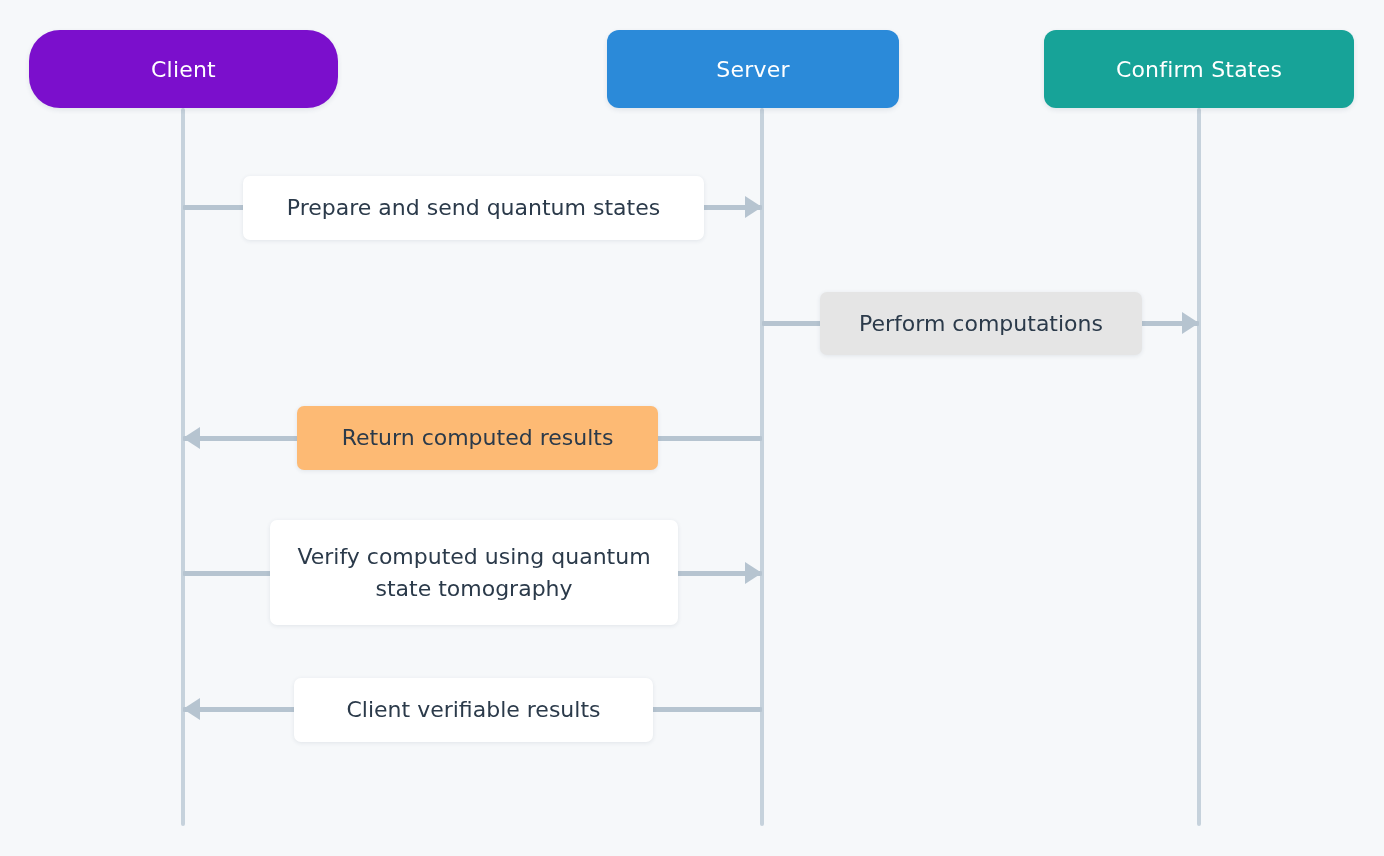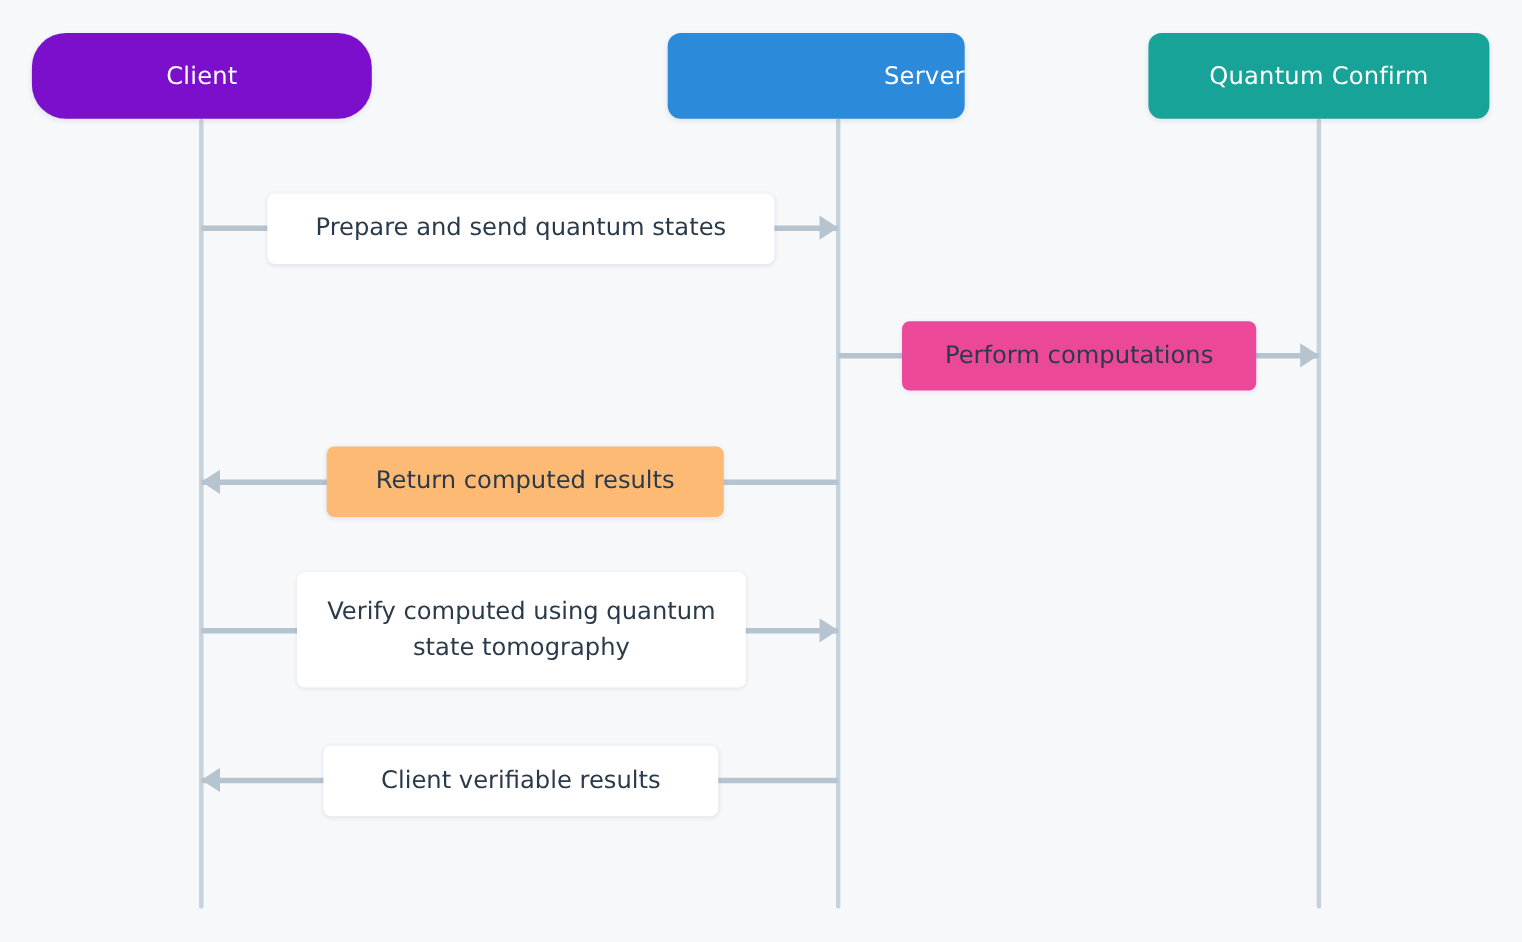--- a/index.html
+++ b/index.html
@@ -77,26 +77,26 @@
     <div class="arrow-head right" style="top: 196px; left: 745px; border-left-color: rgb(182, 196, 208);"></div>
     <div class="msg-line" style="left: 762px; width: 437px; top: 321px; background: rgb(182, 196, 208);"></div>
     <div class="arrow-head right" style="top: 312px; left: 1182px; border-left-color: rgb(182, 196, 208);"></div>
     <div class="msg-line" style="left: 183px; width: 579px; top: 436px; background: rgb(182, 196, 208);"></div>
     <div class="arrow-head left" style="top: 427px; left: 183px; border-right-color: rgb(182, 196, 208);"></div>
     <div class="msg-line" style="left: 183px; width: 579px; top: 571px; background: rgb(182, 196, 208);"></div>
     <div class="arrow-head right" style="top: 562px; left: 745px; border-left-color: rgb(182, 196, 208);"></div>
     <div class="msg-line" style="left: 183px; width: 579px; top: 707px; background: rgb(182, 196, 208);"></div>
     <div class="arrow-head left" style="top: 698px; left: 183px; border-right-color: rgb(182, 196, 208);"></div>
     <div class="msg-label" style="left: 243px; top: 176px; width: 461px; height: 64px; background: rgb(255, 255, 255); color: rgb(43, 58, 74);">Prepare and send quantum states</div>
-    <div class="msg-label" style="left: 820px; top: 292px; width: 322px; height: 63px; background: #ec4899; color: rgb(43, 58, 74);">Perform computations</div>
+    <div class="msg-label" style="left: 820px; top: 292px; width: 322px; height: 63px; background: #e5e5e5; color: rgb(43, 58, 74);">Perform computations</div>
     <div class="msg-label" style="left: 297px; top: 406px; width: 361px; height: 64px; background: #fdba74; color: rgb(43, 58, 74);">Return computed results</div>
     <div class="msg-label" style="left: 270px; top: 520px; width: 408px; height: 105px; background: rgb(255, 255, 255); color: rgb(43, 58, 74);">Verify computed using quantum state tomography</div>
     <div class="msg-label" style="left: 294px; top: 678px; width: 359px; height: 64px; background: rgb(255, 255, 255); color: rgb(43, 58, 74);">Client verifiable results</div>
     <div class="participant" style="left: 29px; top: 30px; width: 309px; background: rgb(123, 15, 204); border-radius: 31px;">
       <span style="color: rgb(255, 255, 255);">Client</span>
     </div>
-    <div class="participant" style="left: 607px; top: 30px; width: 270px; background: rgb(43, 138, 217); justify-content: flex-end;">
+    <div class="participant" style="left: 607px; top: 30px; width: 292px; background: rgb(43, 138, 217);">
       <span style="color: rgb(255, 255, 255);">Server</span>
     </div>
     <div class="participant" style="left: 1044px; top: 30px; width: 310px; background: rgb(23, 163, 152);">
-      <span style="color: rgb(255, 255, 255);">Quantum Confirm</span>
+      <span style="color: rgb(255, 255, 255);">Confirm States</span>
     </div>
   </div>
 
 </body></html>

